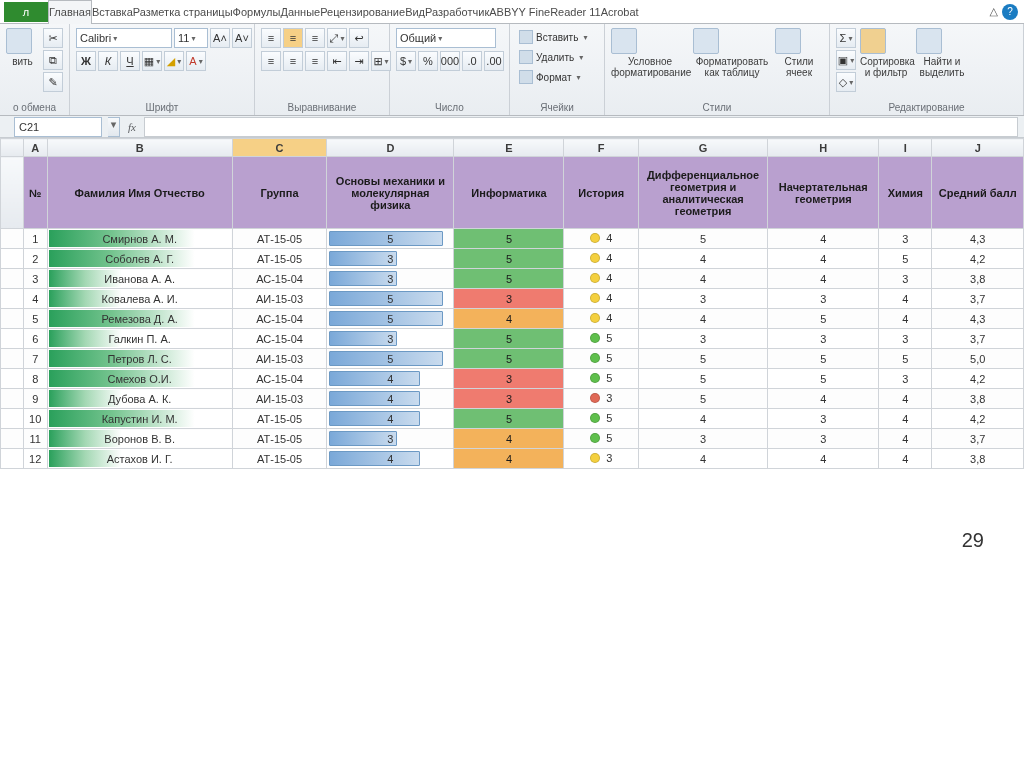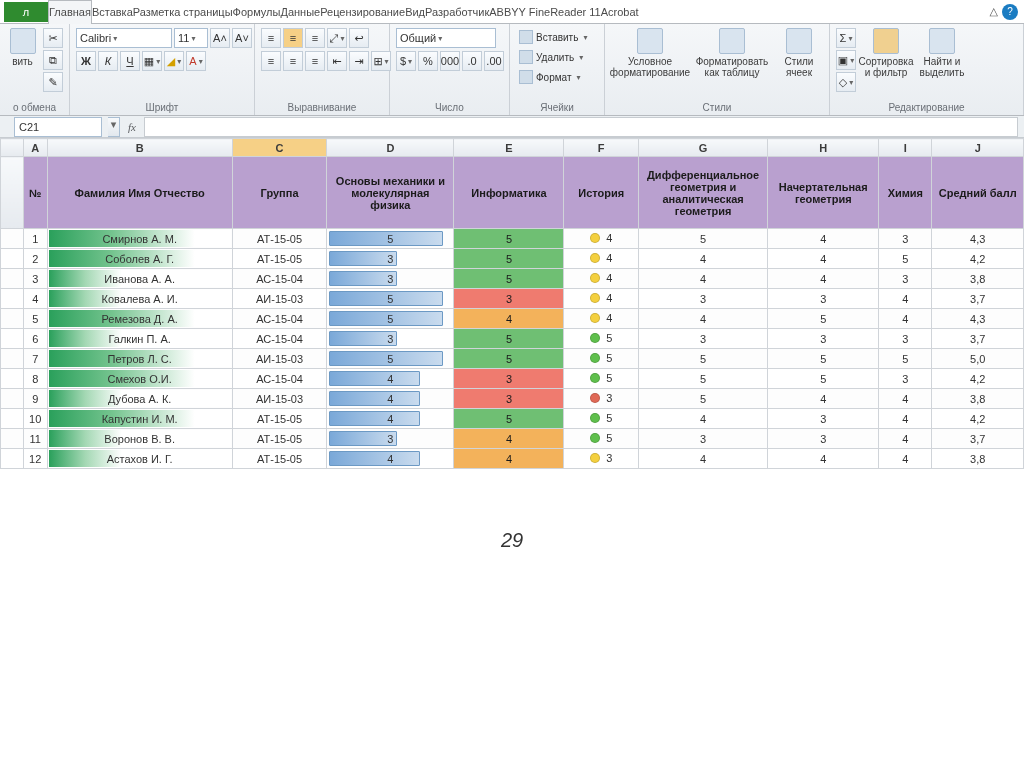--- a/index.html
+++ b/index.html
@@ -12,21 +12,21 @@
 .tab.active { background: #f3f5f7; border: 1px solid #b6babf; border-bottom: none; }
 .tabs .spacer { flex: 1; }
 .help-icon { width: 16px; height: 16px; border-radius: 50%; background: #1a7cc2; color: #fff; display: flex; align-items: center; justify-content: center; margin-right: 6px; font-size: 10px; }
 .min-icon { margin-right: 4px; color: #555; }
 
 
 .ribbon { display: flex; background: linear-gradient(#f5f7f9,#e9edf1); border-bottom: 1px solid #b6babf; height: 92px; }
 .rgroup { border-right: 1px solid #cbd0d6; display: flex; flex-direction: column; justify-content: space-between; padding: 4px 6px 2px; }
 .rgroup-body { display: flex; gap: 4px; align-items: flex-start; }
 .rgroup-label { text-align: center; color: #6a6f76; font-size: 10px; padding-top: 2px; }
-.big-btn { display: flex; flex-direction: column; align-items: center; width: 52px; gap: 2px; }
+.big-btn { display: flex; flex-direction: column; width: 52px; gap: 2px; }
 .big-btn .ic { width: 26px; height: 26px; background: #d9e4ef; border: 1px solid #a9bed3; border-radius: 2px; }
 .big-btn span { font-size: 10px; text-align: center; color: #3b3b3b; line-height: 1.1; }
 .font-select { width: 96px; height: 20px; border: 1px solid #a9bed3; background: #fff; padding: 0 3px; display: flex; align-items: center; font-size: 11px; }
 .size-select { width: 34px; height: 20px; border: 1px solid #a9bed3; background: #fff; padding: 0 3px; display: flex; align-items: center; }
 .btnrow { display: flex; gap: 2px; }
 .sq { width: 20px; height: 20px; border: 1px solid #c2cdd8; background: linear-gradient(#fafcfe,#e6ecf2); display: flex; align-items: center; justify-content: center; font-size: 11px; }
 .col-stack { display: flex; flex-direction: column; gap: 2px; }
 .dd::after { content: "▾"; font-size: 8px; margin-left: 2px; color: #666; }
 .mini-btn { display: flex; align-items: center; gap: 3px; height: 18px; padding: 0 3px; font-size: 10px; }
 .mini-btn .ic2 { width: 14px; height: 14px; background: #d0dde9; border: 1px solid #a9bed3; }
@@ -67,21 +67,21 @@
 
 .cs-5 { background:#6fbf73 !important; color:#1b1b1b; }
 .cs-4 { background:#f3b25b !important; color:#1b1b1b; }
 .cs-3 { background:#ef7b6f !important; color:#1b1b1b; }
 
 
 .iset { display:inline-flex; align-items:center; gap:6px; }
 .dot { width:10px; height:10px; border-radius:50%; display:inline-block; border:1px solid rgba(0,0,0,0.15); }
 .dot.g{background:#5fbf4c;} .dot.y{background:#f4d03f;} .dot.r{background:#e06956;}
 
-.pagefoot { text-align:center; padding:60px 40px 10px; font-size:20px; color:#333;font-style:italic; }
+.pagefoot { text-align:right; padding:60px 40px 10px; font-size:20px; color:#333; }
 </style>
 </head>
 <body>
 
 <div class="tabs">
   <div class="tab-file">л</div>
   <div class="tab active">Главная</div>
   <div class="tab">Вставка</div>
   <div class="tab">Разметка страницы</div>
   <div class="tab">Формулы</div>

